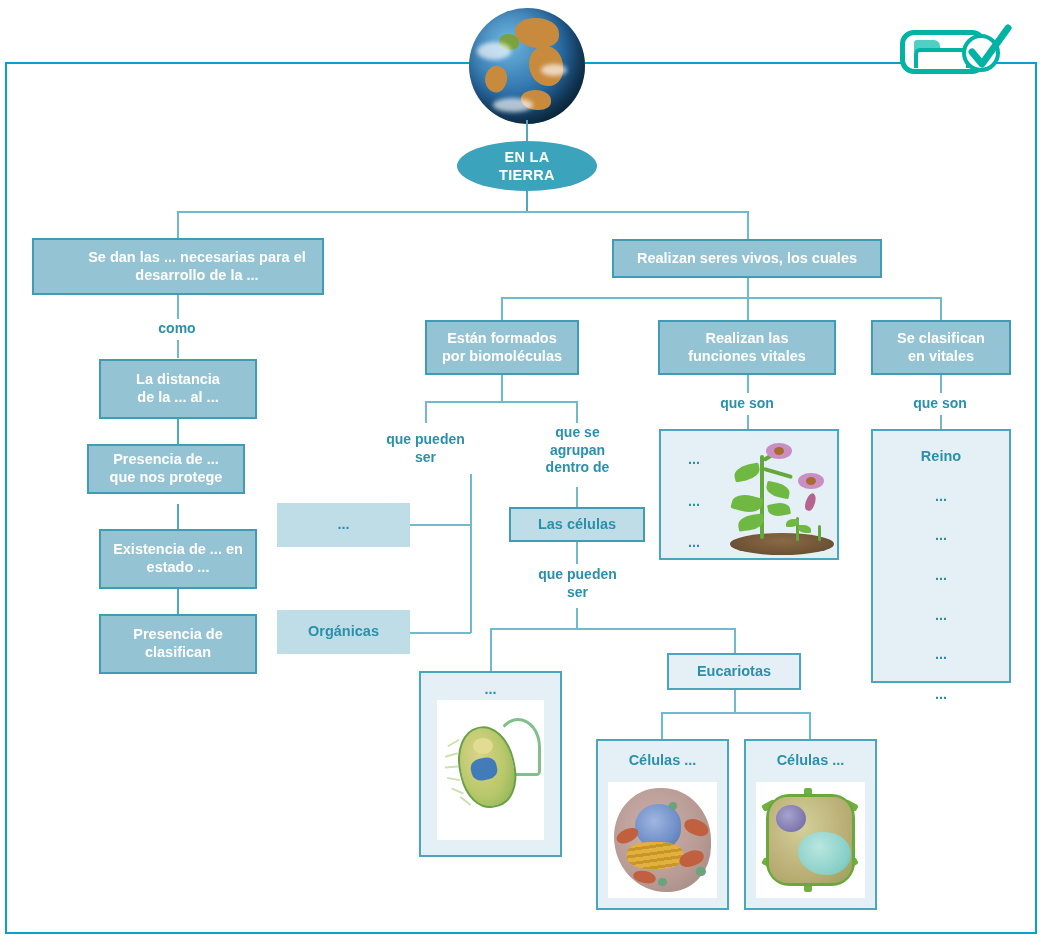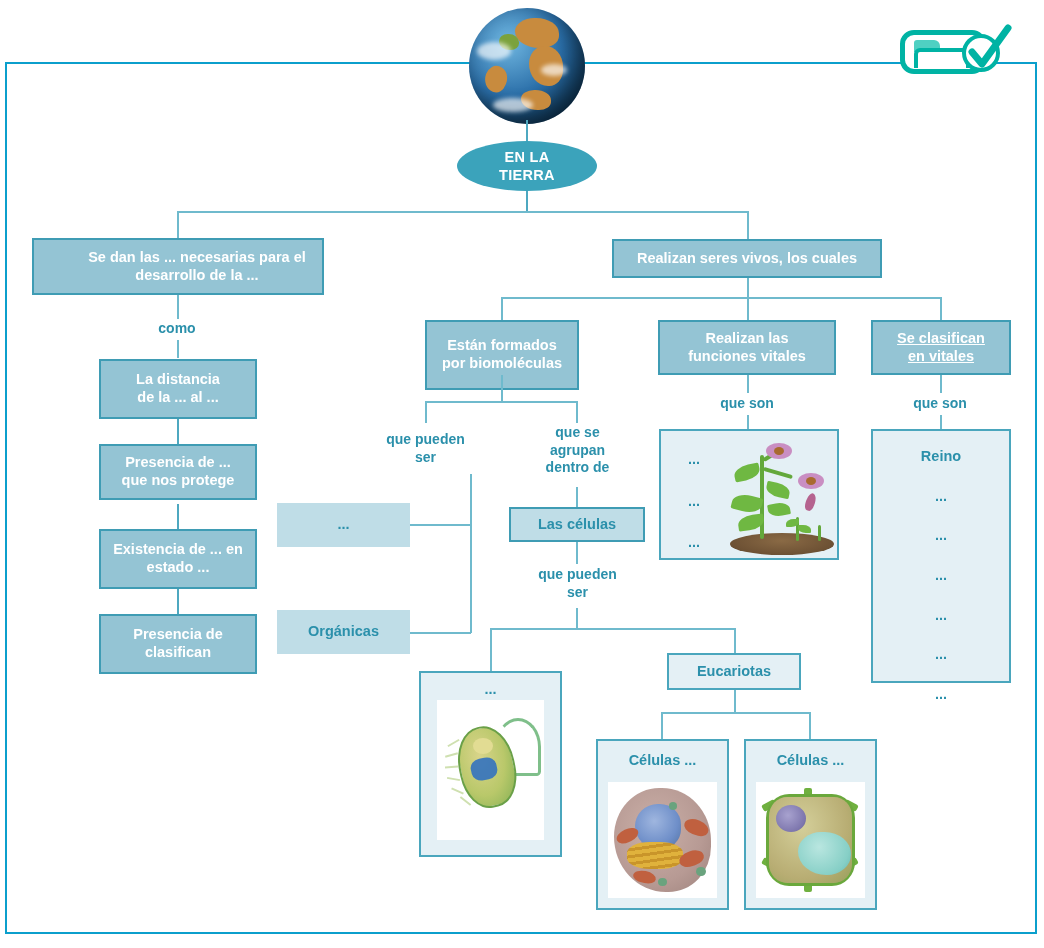--- a/index.html
+++ b/index.html
@@ -223,21 +223,21 @@
 <div class="cap" style="left:127px;top:320px;width:100px;">como</div>
 <div class="ln v thin" style="left:177px;top:340px;height:18px;"></div>
 
 <div class="box solid" style="left:99px;top:359px;width:158px;height:60px;">
   <span>
     <span>La distancia</span><br><span>de la ... al ...</span>
   </span>
 </div>
 <div class="ln v" style="left:177px;top:419px;height:25px;"></div>
 
-<div class="box solid" style="left:99px;top:444px;width:158px;height:56px;">
+<div class="box solid" style="left:87px;top:444px;width:158px;height:50px;">
   <span>
     <span>Presencia de ...</span><br><span>que nos protege</span>
   </span>
 </div>
 <div class="ln v" style="left:177px;top:504px;height:25px;"></div>
 
 <div class="box solid" style="left:99px;top:529px;width:158px;height:60px;">
   <span>
     <span>Existencia de ... en</span><br><span>estado ...</span>
   </span>
@@ -253,21 +253,21 @@
 <div class="box solid" style="left:612px;top:239px;width:270px;height:39px;">
   <span>Realizan seres vivos, los cuales</span>
 </div>
 
 <div class="ln v thin" style="left:747px;top:278px;height:20px;"></div>
 <div class="ln h thin" style="left:501px;top:297px;width:440px;"></div>
 <div class="ln v thin" style="left:501px;top:297px;height:24px;"></div>
 <div class="ln v thin" style="left:747px;top:297px;height:24px;"></div>
 <div class="ln v thin" style="left:940px;top:297px;height:24px;"></div>
 
-<div class="box solid" style="left:425px;top:320px;width:154px;height:70px;">
+<div class="box solid" style="left:425px;top:320px;width:154px;height:55px;">
   <span>
     <span>Están formados</span><br><span>por biomoléculas</span>
   </span>
 </div>
 
 <div class="ln v thin" style="left:501px;top:375px;height:27px;"></div>
 <div class="ln h thin" style="left:425px;top:401px;width:152px;"></div>
 <div class="ln v thin" style="left:425px;top:401px;height:22px;"></div>
 <div class="ln v thin" style="left:576px;top:401px;height:22px;"></div>
 
@@ -397,21 +397,21 @@
   <div class="leaf" style="left:16px;top:78px;width:26px;height:15px;transform:rotate(-8deg);"></div>
   <div class="flower" style="left:44px;top:6px;"></div>
   <div class="flower" style="left:76px;top:36px;"></div>
   <div class="bud" style="left:84px;top:56px;"></div>
   <div class="stem" style="left:74px;top:80px;width:3px;height:24px;"></div>
   <div class="leaf" style="left:64px;top:82px;width:13px;height:8px;"></div>
   <div class="leaf r" style="left:76px;top:88px;width:13px;height:8px;"></div>
   <div class="stem" style="left:96px;top:88px;width:3px;height:16px;"></div>
 </div>
 
-<div class="box solid" style="left:871px;top:320px;width:140px;height:55px;text-decoration:underline;">
+<div class="box solid" style="left:871px;top:320px;width:140px;height:55px;">
   <span>
     <span>Se clasifican</span><br><span>en vitales</span>
   </span>
 </div>
 <div class="ln v thin" style="left:940px;top:375px;height:18px;"></div>
 <div class="cap" style="left:890px;top:395px;width:100px;">que son</div>
 <div class="ln v thin" style="left:940px;top:415px;height:15px;"></div>
 
 <div class="box pale" style="left:871px;top:429px;width:140px;height:254px;align-items:flex-start;">
   <div style="width:100%;padding-top:17px;">

